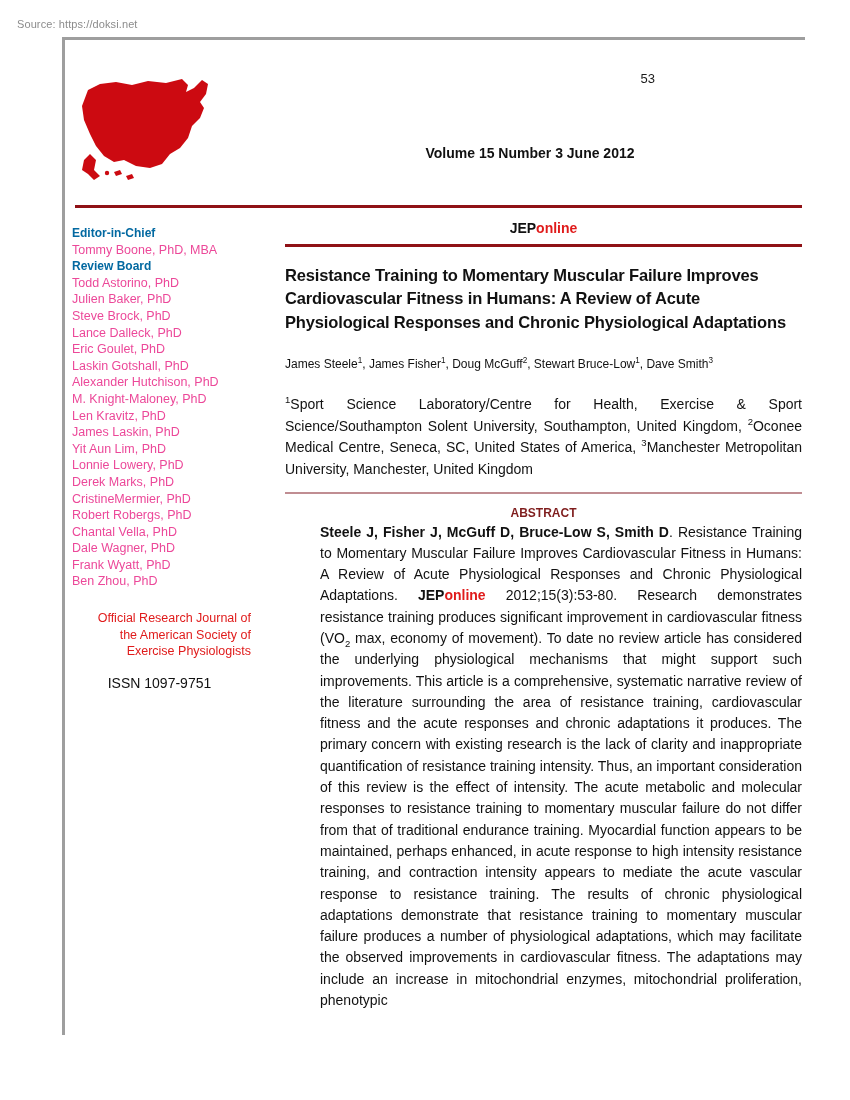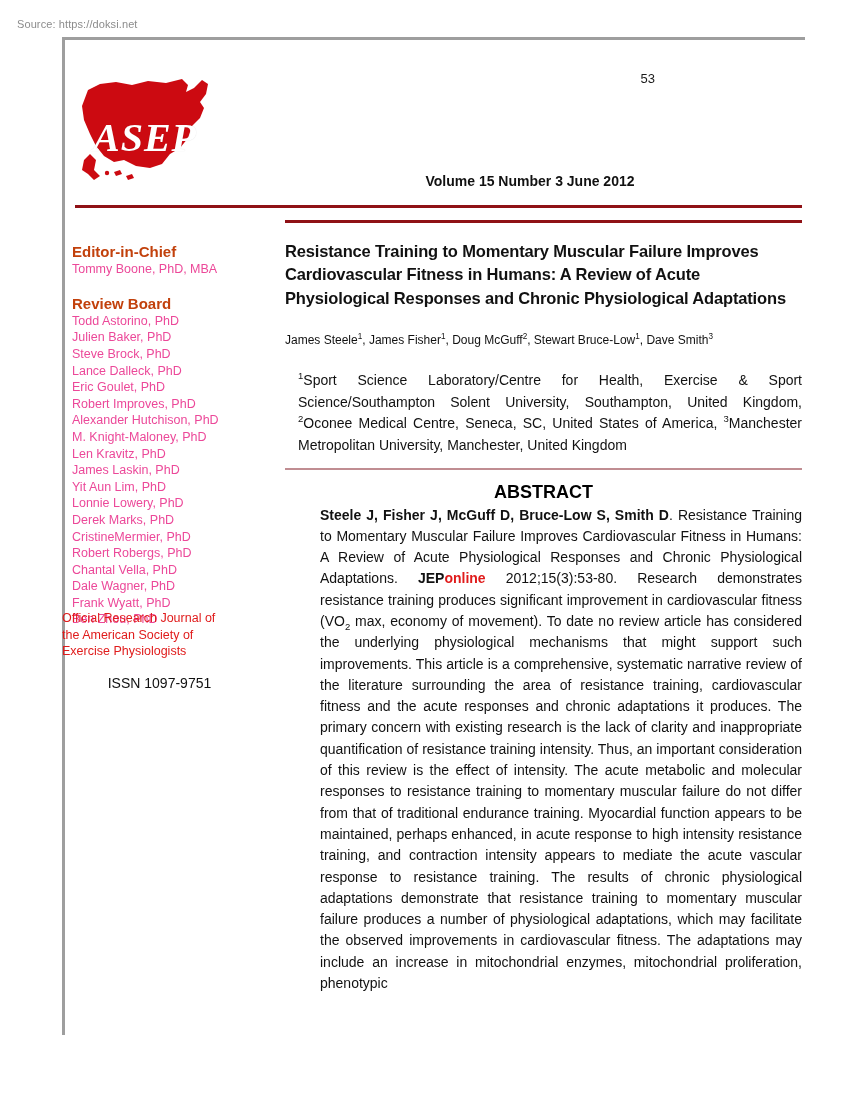--- a/index.html
+++ b/index.html
@@ -109,58 +109,56 @@
   }
   .journal-volume {
     position: absolute;
     left: 180px;
     top: 77px;
     width: 560px;
     text-align: center;
     font-size: 14px;
     font-weight: 700;
     color: #111111;
-    margin-top: 28px;
   }
 
   .masthead-rule {
     position: absolute;
     left: 75px;
     top: 205px;
     width: 727px;
     height: 3px;
     background: #8f1116;
   }
 
   
   .sidebar {
     position: absolute;
     left: 72px;
     top: 225px;
     width: 180px;
   }
   .sb-heading {
-    font-size: 15px;
-    font-weight: 700;
-    color: #c2410c;
+    font-size: 12px;
+    font-weight: 700;
+    color: #0369a1;
     line-height: 16.6px;
-    margin-top: 19px;
   }
   .sb-name {
     font-size: 12.5px;
     color: #ec4899;
     line-height: 16.6px;
     white-space: nowrap;
   }
   .sidebar-society {
     position: absolute;
-    left: 62px;
+    left: 56px;
     top: 610px;
     width: 195px;
-    text-align: left;
+    text-align: right;
     font-size: 12.5px;
     color: #e01b1b;
     line-height: 16.5px;
   }
   .sidebar-issn {
     position: absolute;
     left: 62px;
     top: 675px;
     width: 195px;
     text-align: center;
@@ -210,30 +208,29 @@
     font-size: 12px;
     color: #111;
     line-height: 22px;
   }
   .affiliations {
     margin-top: 19px;
     font-size: 14px;
     color: #111;
     line-height: 21.5px;
     text-align: justify;
-    margin-left: 13px;
   }
   sup { font-size: 0.68em; vertical-align: super; line-height: 0; }
   sub { font-size: 0.68em; vertical-align: sub; line-height: 0; }
 
   .abstract-heading {
     text-align: center;
-    font-size: 18px;
-    font-weight: 700;
-    color: #000000;
+    font-size: 12px;
+    font-weight: 700;
+    color: #7f1d1d;
     margin-bottom: 2px;
   }
   .abstract-body {
     font-size: 14px;
     color: #111;
     line-height: 21.3px;
     text-align: justify;
     text-justify: inter-word;
     margin-left: 35px;
   }
@@ -255,39 +252,38 @@
 
   <div class="masthead">
     <div class="logo">
       <svg width="150" height="128" viewBox="0 0 150 128" aria-hidden="true">
         <path fill="#cc0a11" d="M18,22 L30,16 L46,14 L62,17 L78,13 L96,15 L112,11 L118,17 L116,24 L124,20 L132,12 L138,16 L136,26 L130,34 L134,40 L130,50 L122,58 L118,70 L110,80 L100,86 L92,96 L80,100 L66,98 L54,92 L44,94 L34,88 L26,78 L20,66 L14,52 L12,38 Z"></path>
         <path fill="#cc0a11" d="M14,92 L20,86 L26,92 L24,102 L30,108 L24,112 L18,106 L12,102 Z"></path>
         <path fill="#cc0a11" d="M44,104 L50,102 L52,106 L46,108 Z"></path>
         <path fill="#cc0a11" d="M56,108 L62,106 L64,110 L58,112 Z"></path>
         <circle fill="#cc0a11" cx="37" cy="105" r="2.2"></circle>
       </svg>
-      <div class="logo-word">ASEP</div>
     </div>
 
 
     <div class="journal-volume">Volume 15 Number 3 June 2012</div>
   </div>
 
   <div class="masthead-rule"></div>
 
   <div class="sidebar">
     <div class="sb-heading">Editor-in-Chief</div>
     <div class="sb-name">Tommy Boone, PhD, MBA</div>
     <div class="sb-heading">Review Board</div>
     <div class="sb-name">Todd Astorino, PhD</div>
     <div class="sb-name">Julien Baker, PhD</div>
     <div class="sb-name">Steve Brock, PhD</div>
     <div class="sb-name">Lance Dalleck, PhD</div>
     <div class="sb-name">Eric Goulet, PhD</div>
-    <div class="sb-name">Robert Improves, PhD</div>
+    <div class="sb-name">Laskin Gotshall, PhD</div>
     <div class="sb-name">Alexander Hutchison, PhD</div>
     <div class="sb-name">M. Knight-Maloney, PhD</div>
     <div class="sb-name">Len Kravitz, PhD</div>
     <div class="sb-name">James Laskin, PhD</div>
     <div class="sb-name">Yit Aun Lim, PhD</div>
     <div class="sb-name">Lonnie Lowery, PhD</div>
     <div class="sb-name">Derek Marks, PhD</div>
     <div class="sb-name">CristineMermier, PhD</div>
     <div class="sb-name">Robert Robergs, PhD</div>
     <div class="sb-name">Chantal Vella, PhD</div>
@@ -299,20 +295,23 @@
   <div class="sidebar-society">
     <div>Official Research Journal of</div>
     <div>the American Society of</div>
     <div>Exercise Physiologists</div>
   </div>
 
   <div class="sidebar-issn">ISSN 1097-9751</div>
 
   <div class="main">
 
+    <div class="jep-online">
+      <span>JEP</span><span class="online">online</span>
+    </div>
 
     <div class="rule-strong"></div>
 
     <div class="article-title">Resistance Training to Momentary Muscular Failure Improves Cardiovascular Fitness in Humans: A Review of Acute Physiological Responses and Chronic Physiological Adaptations</div>
 
     <div class="authors">James Steele<sup>1</sup>, James Fisher<sup>1</sup>, Doug McGuff<sup>2</sup>, Stewart Bruce-Low<sup>1</sup>, Dave Smith<sup>3</sup></div>
 
     <div class="affiliations"><sup>1</sup>Sport Science Laboratory/Centre for Health, Exercise &amp; Sport Science/Southampton Solent University, Southampton, United Kingdom, <sup>2</sup>Oconee Medical Centre, Seneca, SC, United States of America, <sup>3</sup>Manchester Metropolitan University, Manchester, United Kingdom</div>
 
     <div class="rule-light"></div>

